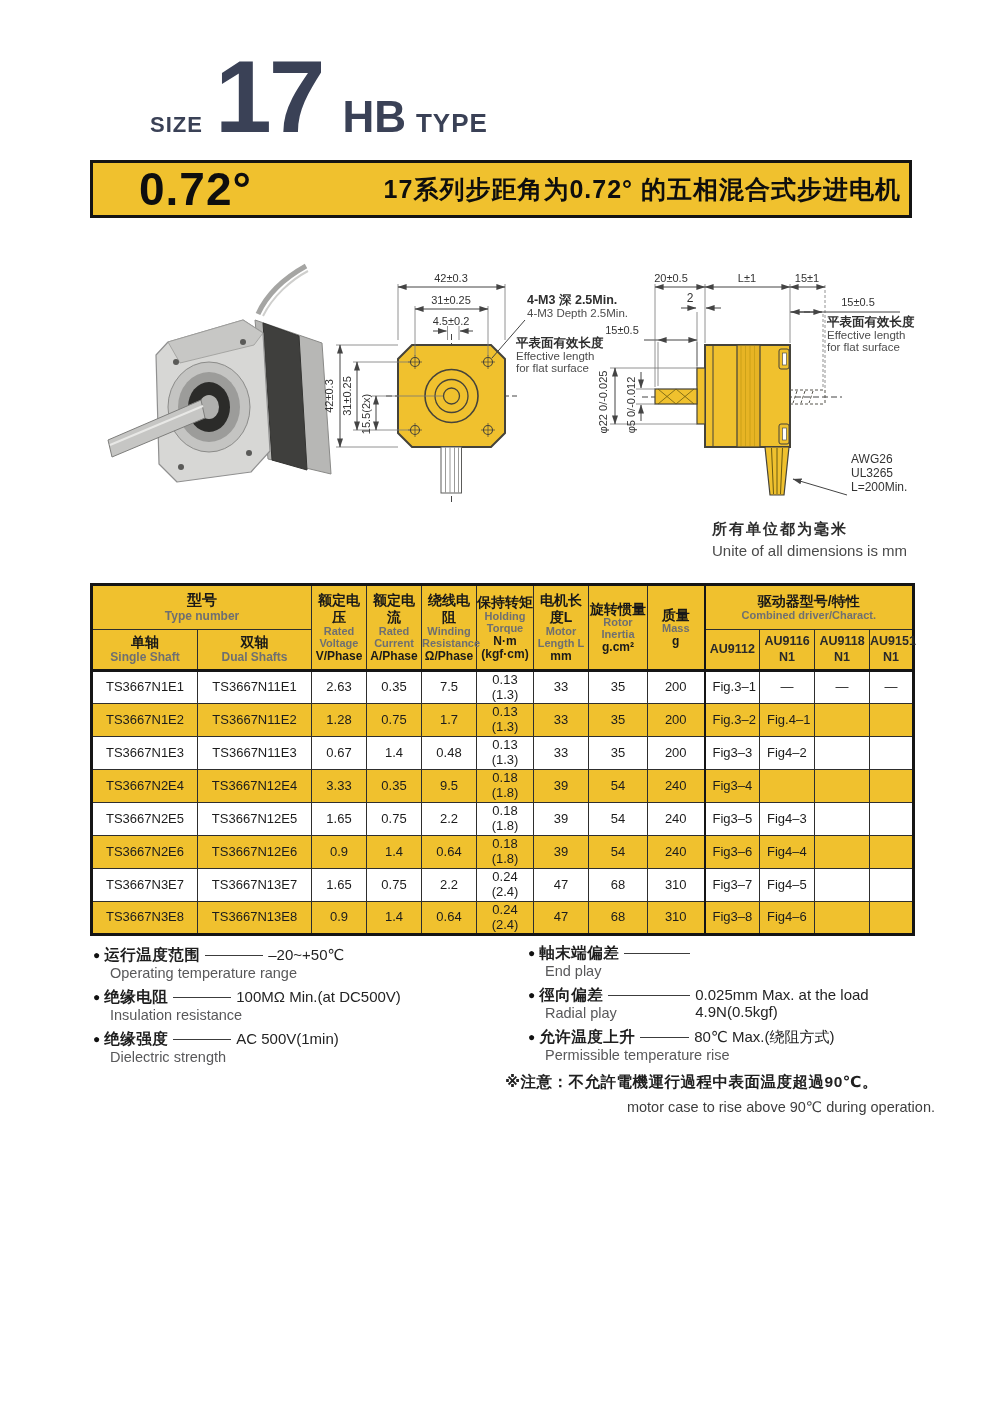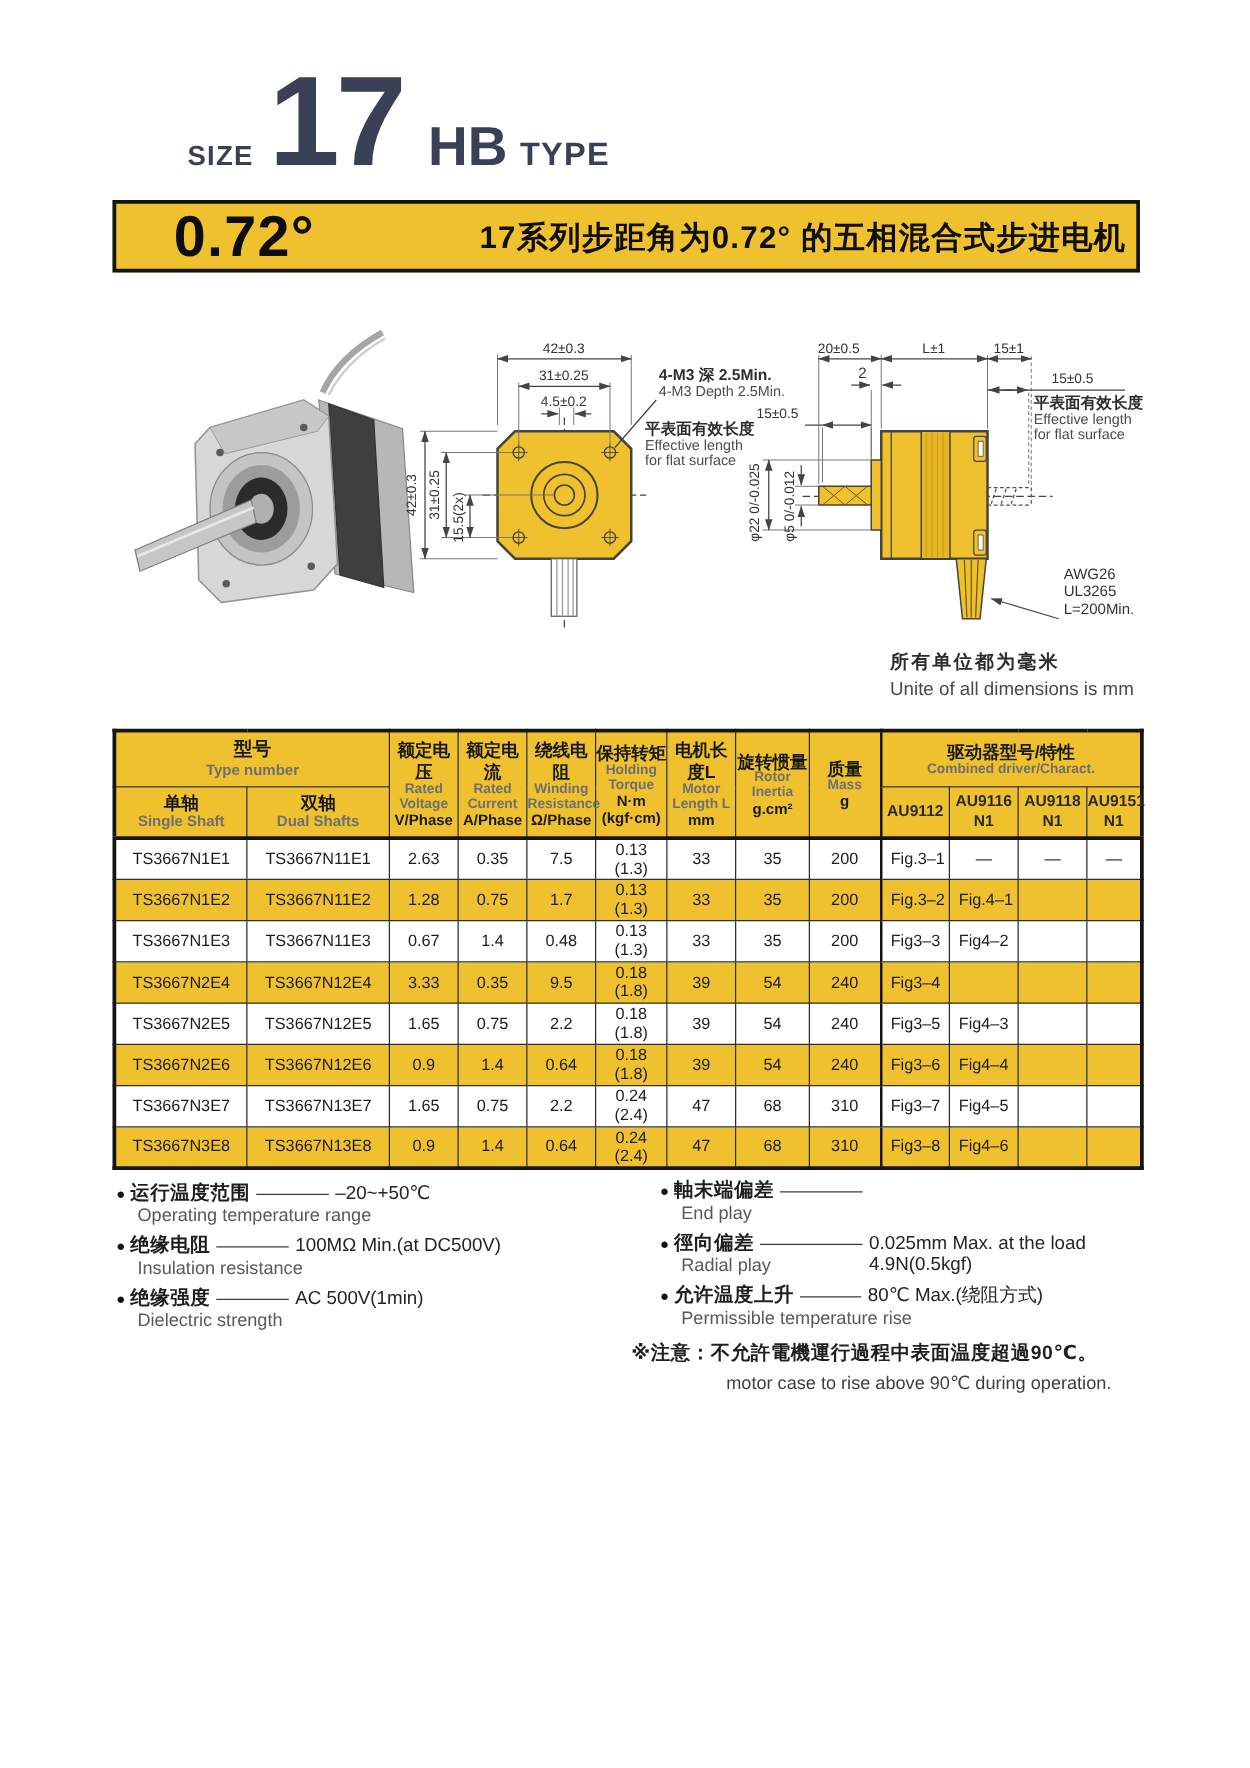--- a/index.html
+++ b/index.html
@@ -61,21 +61,21 @@
   .note-row{display:flex;align-items:flex-start;position:relative;height:42px;}
   .bullet{font-size:12px;line-height:18px;margin-right:4px;color:#111;}
   .ncn{font-weight:bold;font-size:15.5px;white-space:nowrap;line-height:18px;color:#1e1e1e;letter-spacing:.5px;}
   .nen{position:absolute;left:17px;top:19px;color:#58585a;font-size:14.5px;white-space:nowrap;}
   .lead{height:10px;border-bottom:1.5px solid #3c3c3c;margin:0 5px;}
   .w58{width:58px;} .w66{width:66px;} .w82{width:82px;} .w49{width:49px;}
   .nval{font-size:15px;line-height:17px;white-space:nowrap;color:#242424;}
   .warning{position:absolute;left:505px;top:1072px;width:430px;color:#1f1f1f;}
   .warn-cn{font-size:15.5px;font-weight:bold;letter-spacing:.5px;margin-bottom:5px;}
   .warn-en{font-size:14.5px;color:#3e3e3e;line-height:1.35;}
-  .warn-en2{margin-left:76px;}
+  .warn-en2{margin-left:76px;text-align:right;}
 </style>
 </head>
 <body>
 
 <div id="page">
 
   <div class="title">
     <span class="t-size">SIZE</span>
     <span class="t-num">17</span>
     <span class="t-hb">HB</span>

